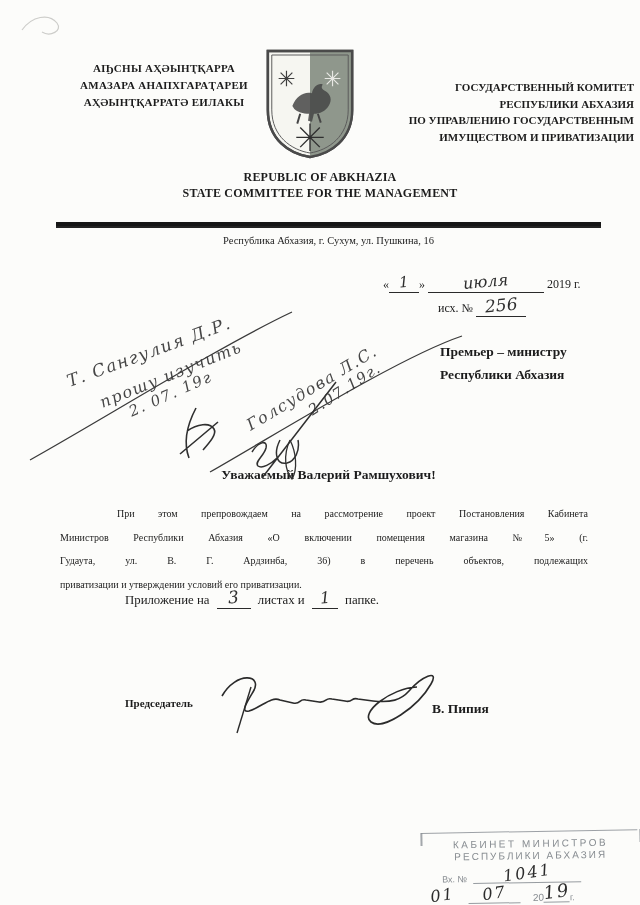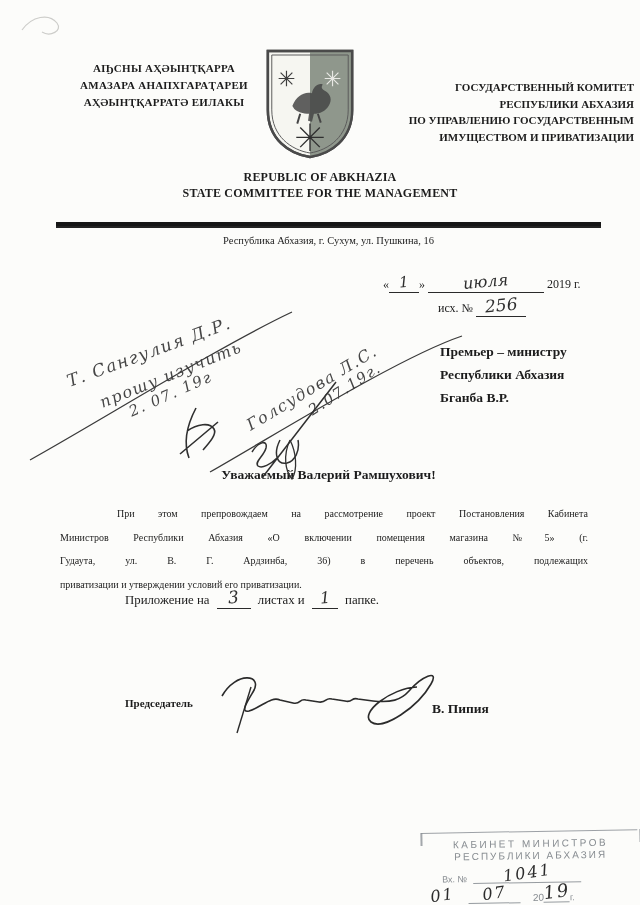--- a/index.html
+++ b/index.html
@@ -126,21 +126,20 @@
 
   <div class="hnote" style="left:64px; top:372px; font-size:17px; transform:rotate(-20deg);">Т. Сангулия Д.Р.</div>
   <div class="hnote" style="left:97px; top:394px; font-size:16px; transform:rotate(-22deg);">прошу изучить</div>
   <div class="hnote" style="left:126px; top:404px; font-size:15px; transform:rotate(-24deg);">2. 07. 19г</div>
   <div class="hnote" style="left:243px; top:418px; font-size:16px; transform:rotate(-31deg);">Голсудова Л.С.</div>
   <div class="hnote" style="left:305px; top:404px; font-size:15px; transform:rotate(-33deg);">2.07.19г.</div>
 
   <div class="abs addressee">
     <div>Премьер – министру</div>
     <div>Республики Абхазия</div>
-    <div>Бганба В.Р.</div>
   </div>
 
   <div class="abs salutation">Уважаемый Валерий Рамшухович!</div>
   <div class="abs body-text">
     <div class="jline first">При этом препровождаем на рассмотрение проект Постановления Кабинета</div>
     <div class="jline">Министров Республики Абхазия «О включении помещения магазина №5» (г.</div>
     <div class="jline">Гудаута, ул. В. Г. Ардзинба, 36) в перечень объектов, подлежащих</div>
     <div class="jline last">приватизации и утверждении условий его приватизации.</div>
   </div>
 

